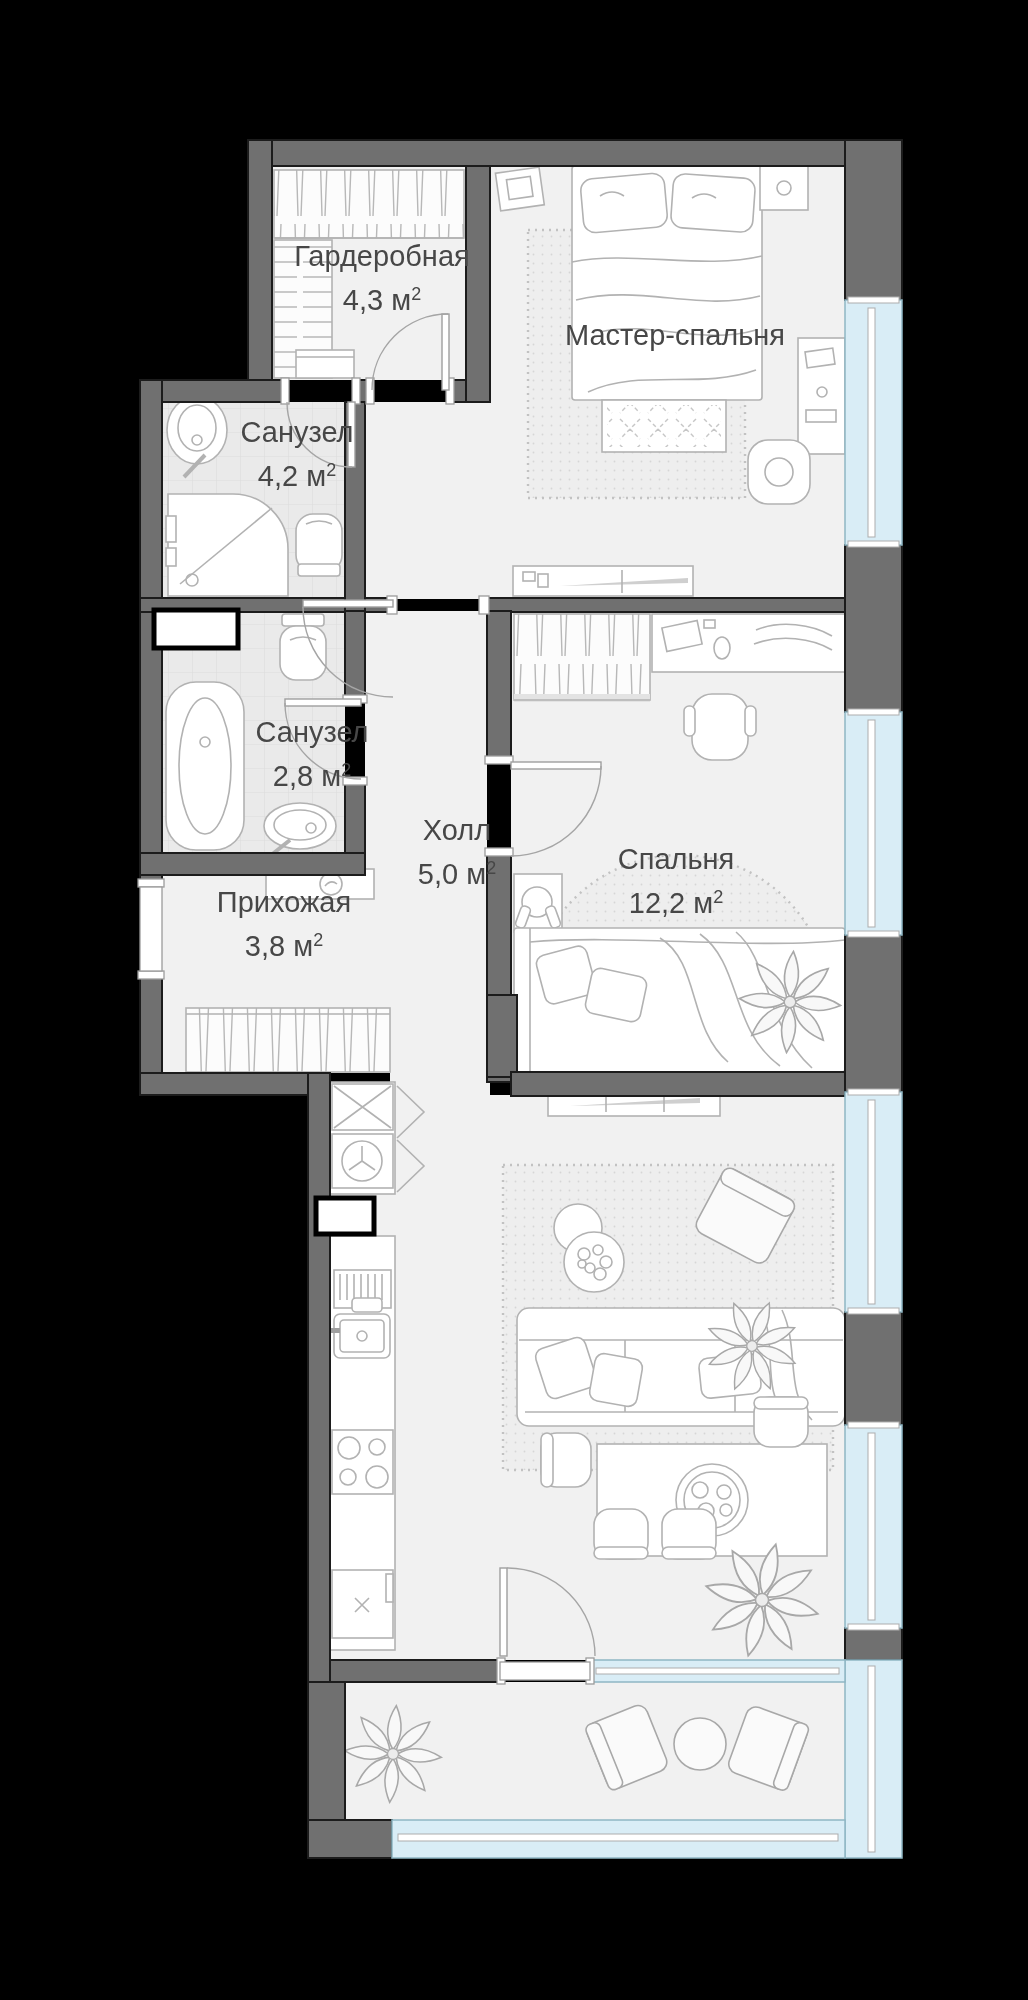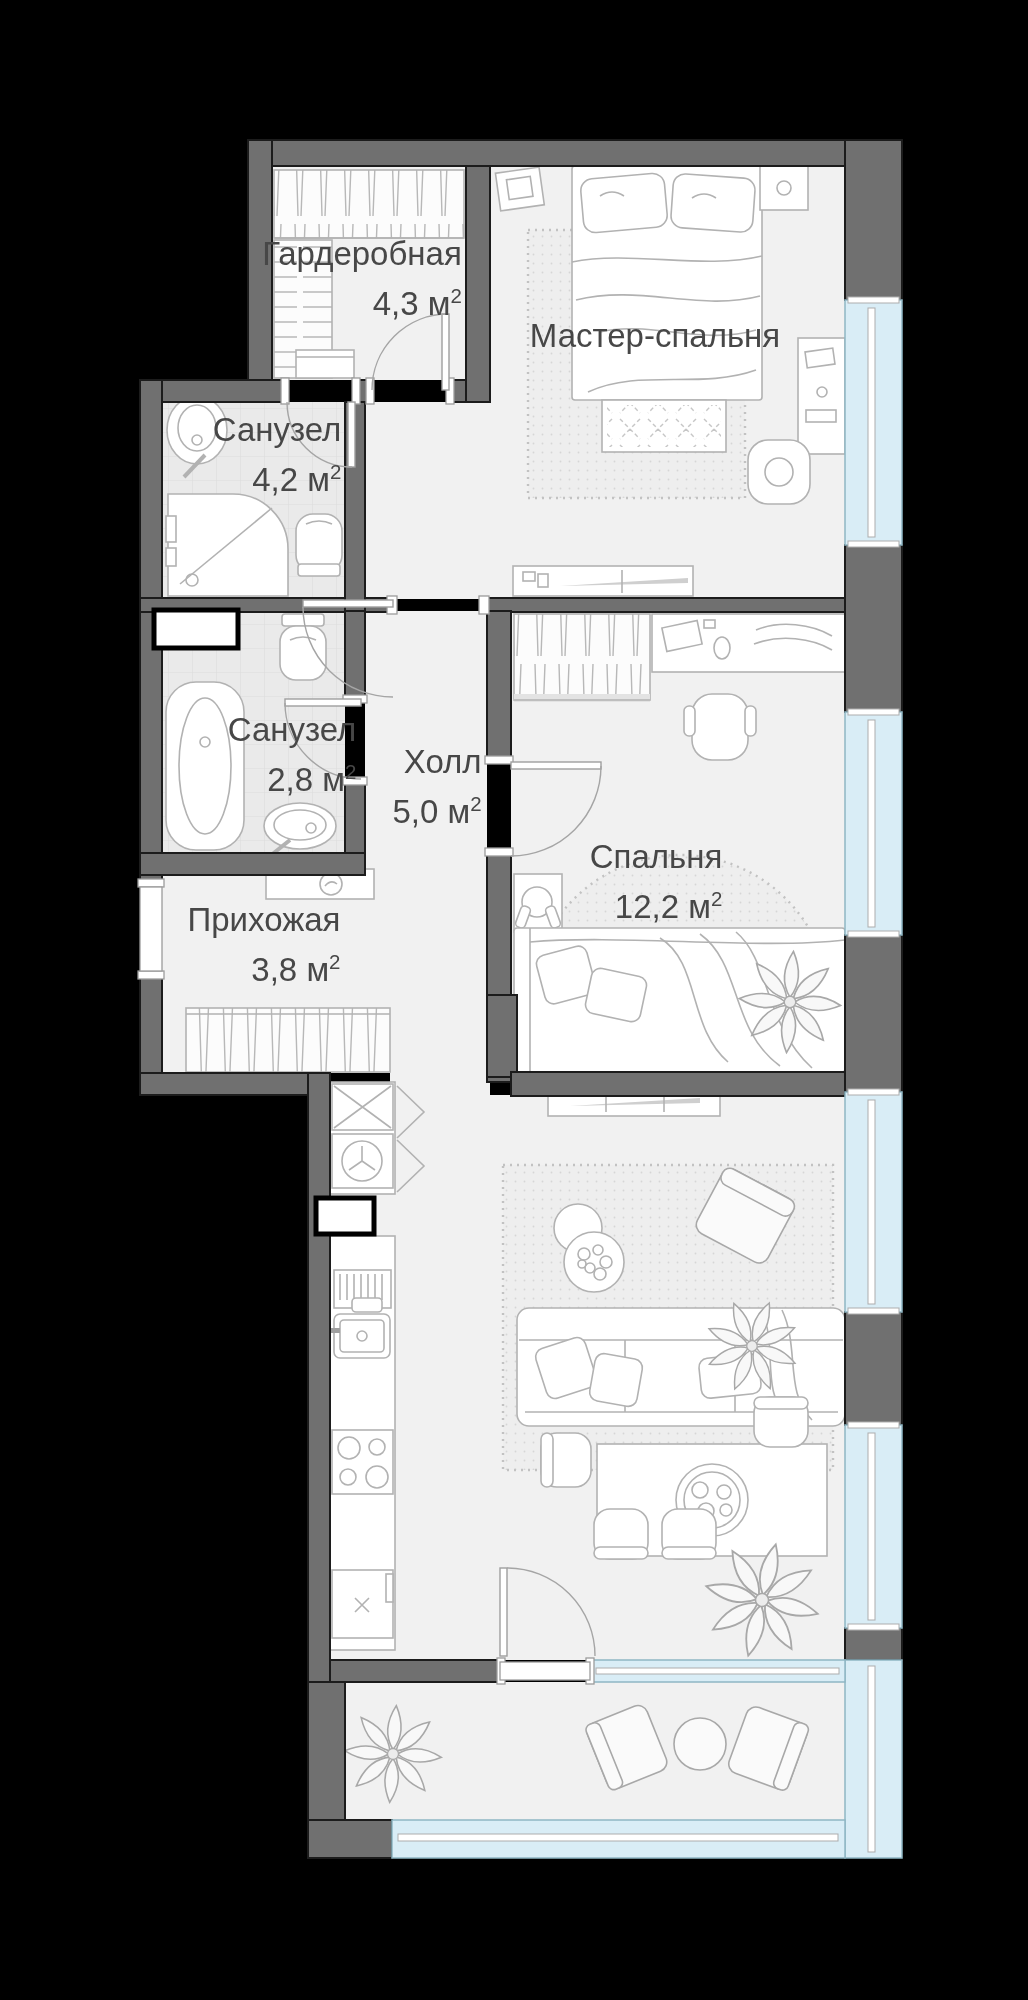--- a/index.html
+++ b/index.html
@@ -1,21 +1,21 @@
 <!DOCTYPE html>
 <html><head>
 <meta charset="utf-8">
 <style>
   html,body{margin:0;padding:0;background:#000;}
   body{font-family:"Liberation Sans", sans-serif;}
   .stage{position:relative;width:1028px;height:2000px;margin:0 auto;background:#000;overflow:hidden;}
   .stage svg{position:absolute;left:0;top:0;}
   .labels{position:absolute;left:0;top:0;width:100%;height:100%;pointer-events:none;}
-  .room-label{position:absolute;transform:translate(-50%,-50%);text-align:right;
-    font-size:33px;color:#474747;line-height:1.5;white-space:nowrap;}
+  .room-label{position:absolute;transform:translate(-50%,-50%);text-align:center;
+    font-size:29px;color:#474747;line-height:1.5;white-space:nowrap;margin-left:20px;}
   .room-label .ra sup{font-size:0.62em;vertical-align:0.55em;letter-spacing:0;}
 </style>
 </head>
 <body>
 
 <div class="stage">
 <svg width="1028" height="2000" viewBox="0 0 1028 2000">
   <defs>
     <pattern id="tile" width="24" height="24" patternUnits="userSpaceOnUse">
       <rect width="24" height="24" fill="#eaeaea"></rect>
@@ -416,25 +416,25 @@
     <div class="rn">Мастер-спальня</div>
   </div>
   <div class="room-label" style="left:277px;top:454px">
     <div class="rn">Санузел</div>
     <div class="ra"><span>4,2</span><span> м</span><sup>2</sup></div>
   </div>
   <div class="room-label" style="left:292px;top:754px">
     <div class="rn">Санузел</div>
     <div class="ra"><span>2,8</span><span> м</span><sup>2</sup></div>
   </div>
-  <div class="room-label" style="left:437px;top:786px">
+  <div class="room-label" style="left:437px;top:852px">
     <div class="rn">Холл</div>
     <div class="ra"><span>5,0</span><span> м</span><sup>2</sup></div>
   </div>
-  <div class="room-label" style="left:264px;top:944px">
+  <div class="room-label" style="left:264px;top:924px">
     <div class="rn">Прихожая</div>
     <div class="ra"><span>3,8</span><span> м</span><sup>2</sup></div>
   </div>
   <div class="room-label" style="left:656px;top:881px">
     <div class="rn">Спальня</div>
     <div class="ra"><span>12,2</span><span> м</span><sup>2</sup></div>
   </div>
 </div>
 </div>
 

